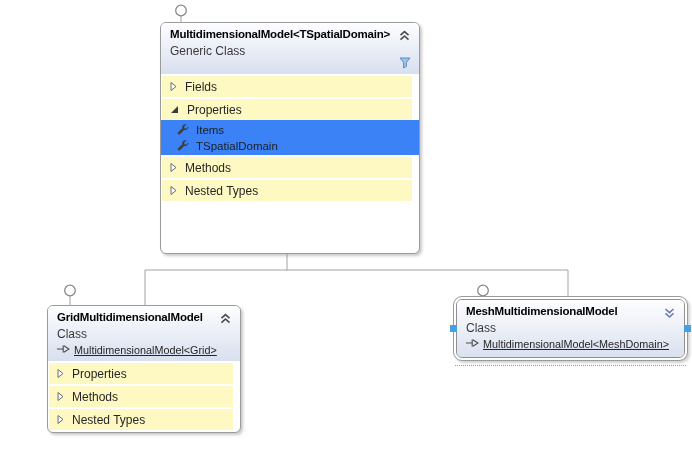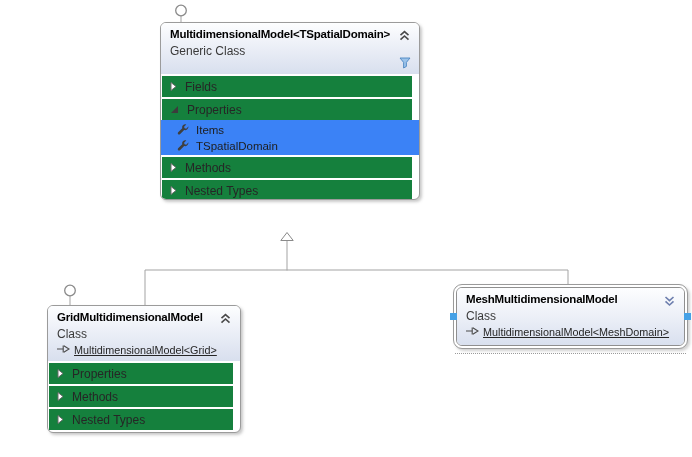--- a/index.html
+++ b/index.html
@@ -21,36 +21,36 @@
   }
   .class-title{font-size:11.5px;font-weight:bold;letter-spacing:-0.2px;color:#000;white-space:nowrap;}
   .class-stereotype{font-size:12px;color:#3a3a3a;margin-top:4px;}
   .base-row{display:flex;align-items:center;gap:4px;margin-top:3px;font-size:10.8px;color:#262626;white-space:nowrap;text-decoration:underline;}
   .hdr-btn{position:absolute;right:8px;cursor:pointer;line-height:0;}
   .collapse-btn{top:7px;}
   .filter-btn{top:34px;}
 
   
   .compartment{
-    height:21px;margin:2px 7px 0 1px;background:#15803d;flex:none;
+    height:21px;margin:2px 7px 0 1px;background:#fef9c3;flex:none;
     display:flex;align-items:center;gap:8px;padding-left:8px;font-size:12px;color:#262626;
   }
   .members{background:#3b82f6;padding:2px 0 1px 0;flex:none;}
   .member-row{height:16px;display:flex;align-items:center;gap:6px;padding-left:16px;font-size:11.5px;color:#1e1e1e;}
   .exp{line-height:0;flex:none;}
   .wrench{line-height:0;flex:none;}
 
   
-  #parent-box{left:160px;top:22px;width:260px;height:178px;}
+  #parent-box{left:160px;top:22px;width:260px;height:232px;}
   #parent-box .box-header{height:51px;}
   #grid-box{left:47px;top:305px;width:194px;height:128px;}
   #grid-box .box-header{height:55px;}
 
   
-  #mesh-selection{position:absolute;left:453px;top:284px;width:235px;height:70px;}
+  #mesh-selection{position:absolute;left:453px;top:296px;width:235px;height:70px;}
   .sel-outline{
     position:absolute;left:0;top:0;right:0;bottom:5px;border:1px solid #9a9a9a;border-radius:9px;
     background:#ffffff;box-shadow:2px 2px 3px rgba(120,120,120,.35);
   }
   #mesh-box{
     position:absolute;left:3px;top:3px;right:3px;bottom:8px;border:1px solid #8f8f8f;border-radius:6px;
     overflow:hidden;background:#fff;display:flex;flex-direction:column;box-sizing:border-box;
   }
   #mesh-box .box-header{height:100%;background:linear-gradient(to bottom,#fdfeff 0%,#eef1f8 45%,#d9e0ef 100%);}
   .sel-dotted{position:absolute;left:2px;right:2px;bottom:0;height:0;border-bottom:1px dotted #9a9a9a;}

